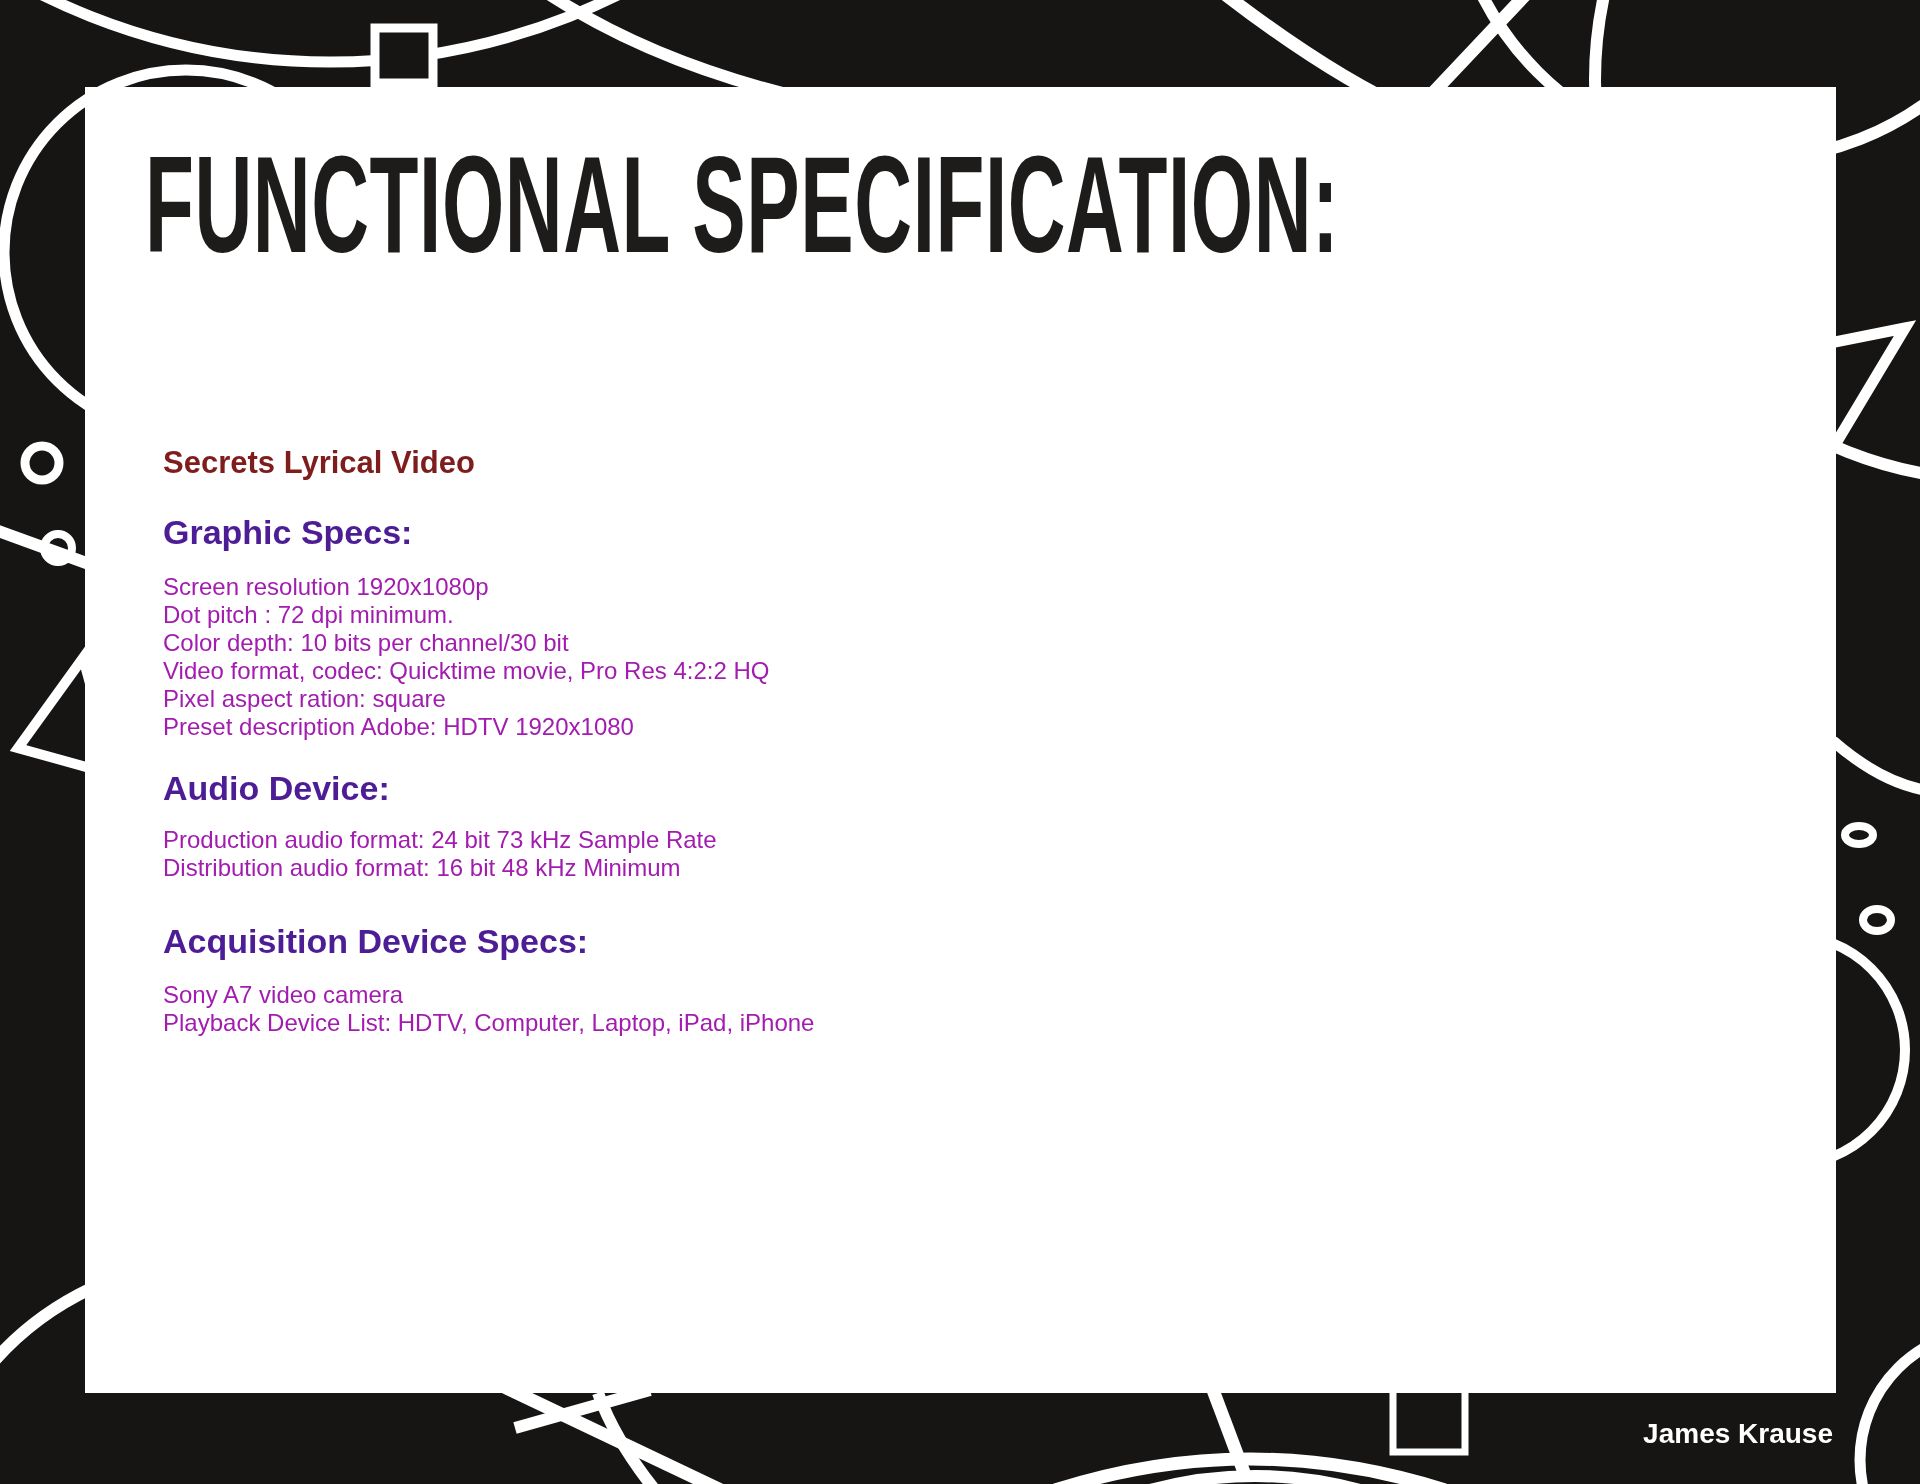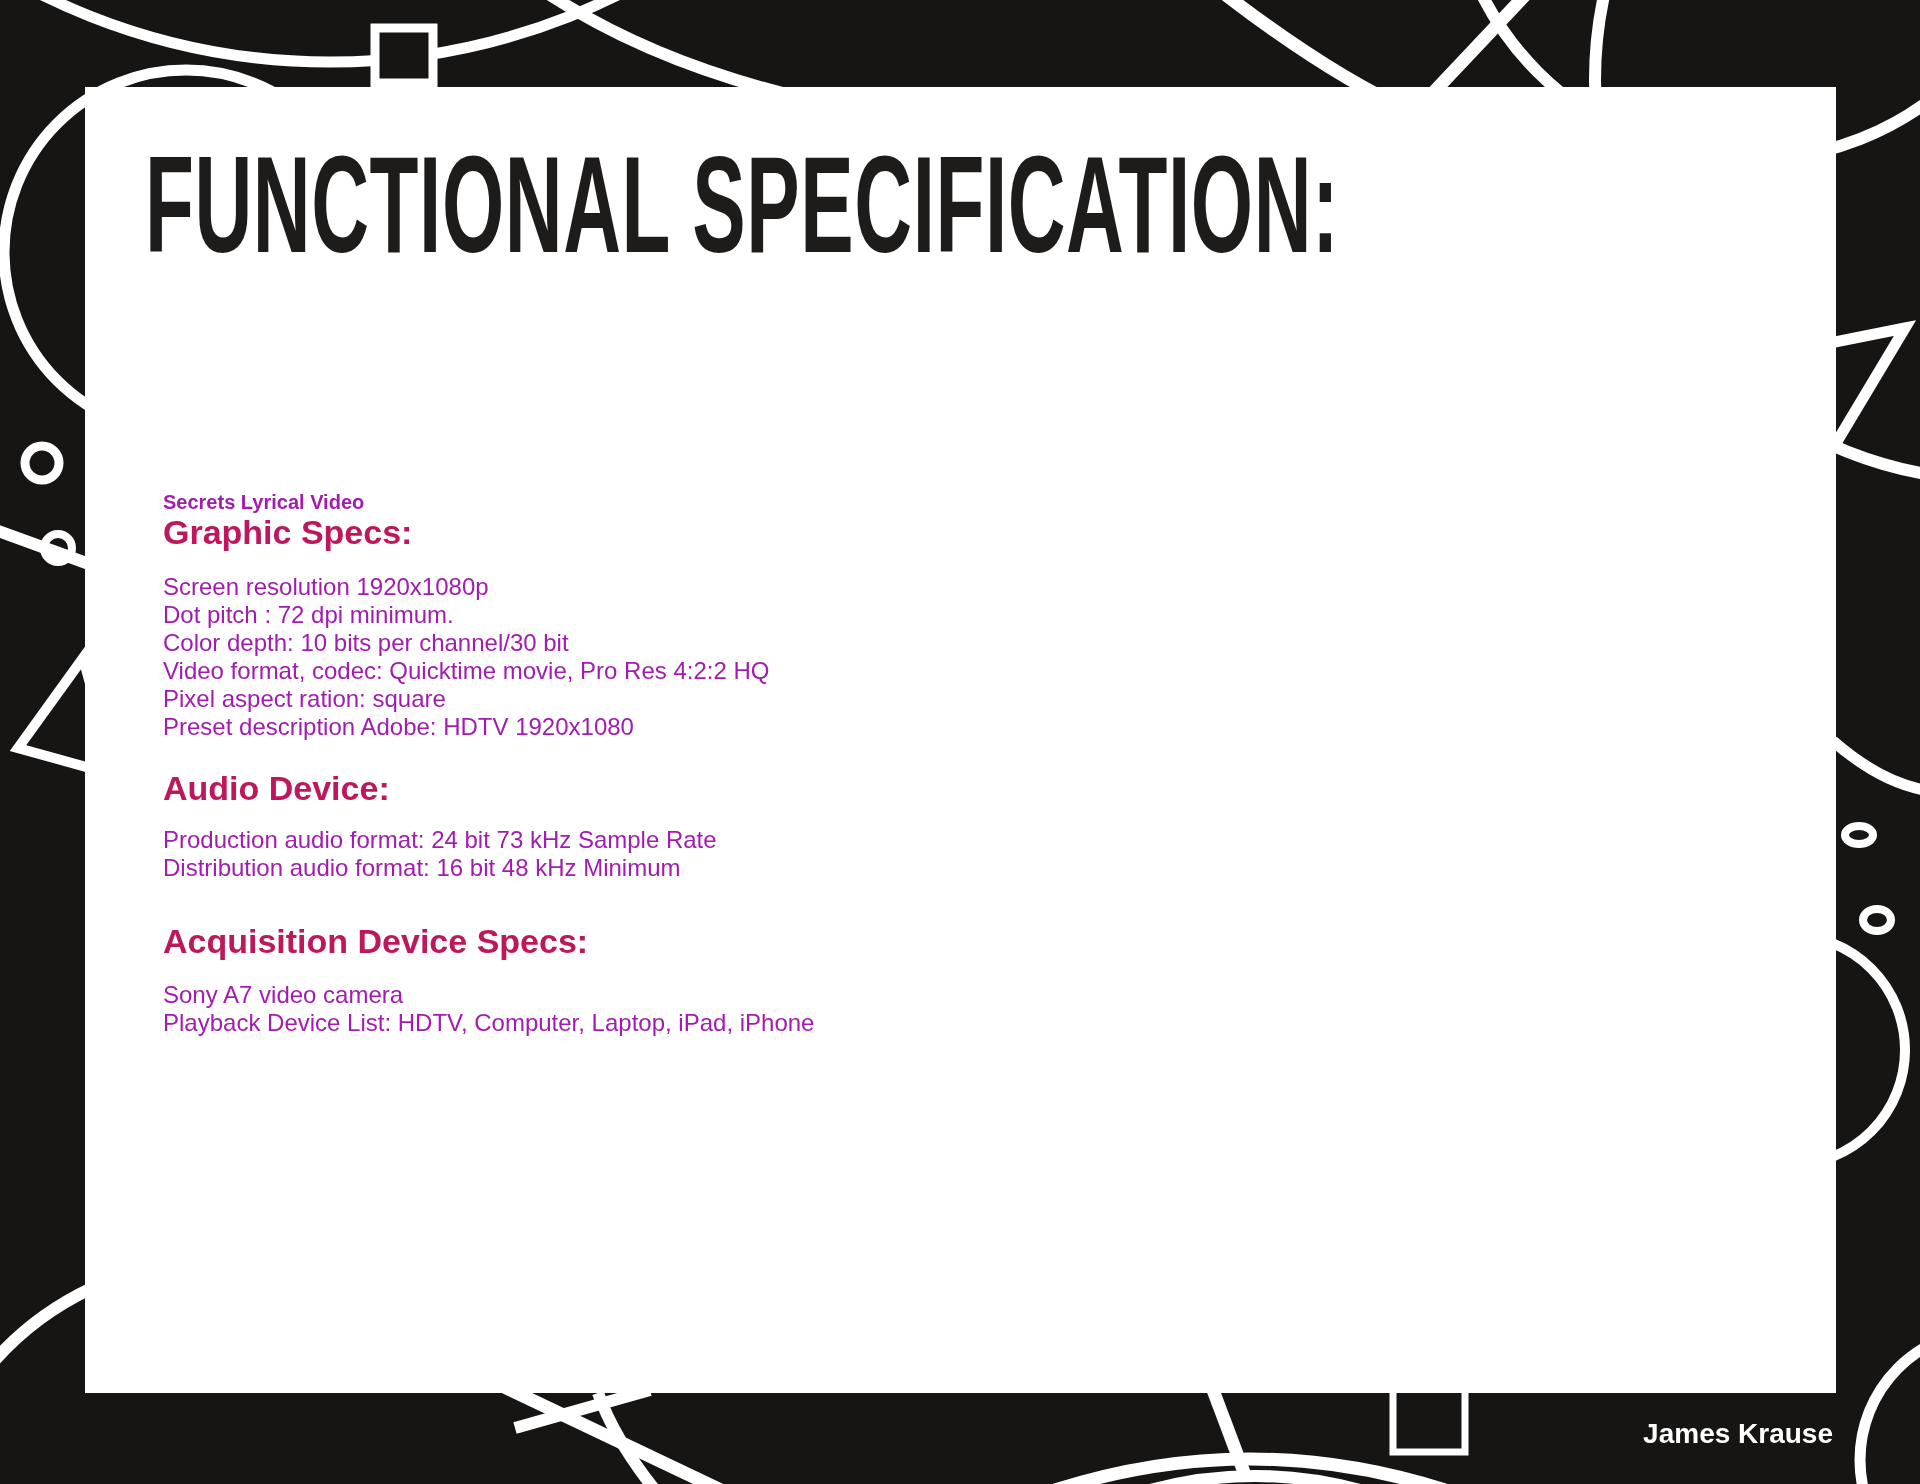--- a/index.html
+++ b/index.html
@@ -45,36 +45,35 @@
   }
   .content {
     position: absolute;
     left: 78px;
     top: 0;
     width: 1500px;
   }
   .project-name {
     position: absolute;
     top: 358px;
-    font-size: 20px;
+    font-size: 31px;
     font-weight: 700;
-    color: #a21caf;
+    color: #7f1d1d;
     white-space: nowrap;
-    margin-top: 46px;
   }
   .section-heading-0 { position: absolute; top: 426px; }
   .section-lines-0   { position: absolute; top: 486px; }
   .section-heading-1 { position: absolute; top: 682px; }
   .section-lines-1   { position: absolute; top: 739px; }
   .section-heading-2 { position: absolute; top: 835px; }
   .section-lines-2   { position: absolute; top: 894px; }
   .section-heading {
     font-size: 34px;
     font-weight: 700;
-    color: #be185d;
+    color: #4c1d95;
     white-space: nowrap;
   }
   .section-lines {
     font-size: 24px;
     font-weight: 400;
     color: #a21caf;
     line-height: 28px;
     white-space: pre-line;
   }
   .author {

